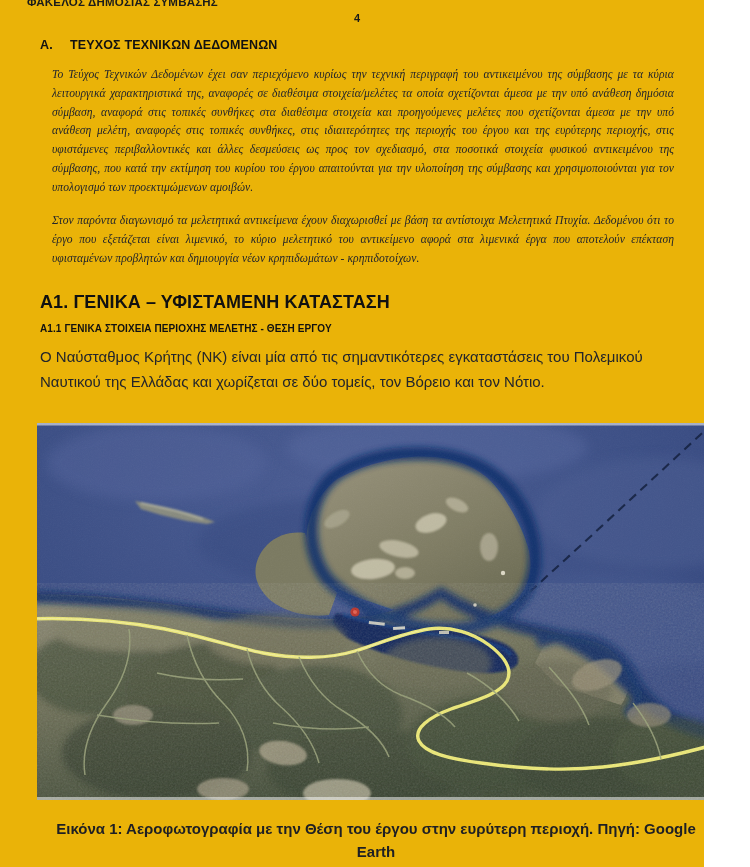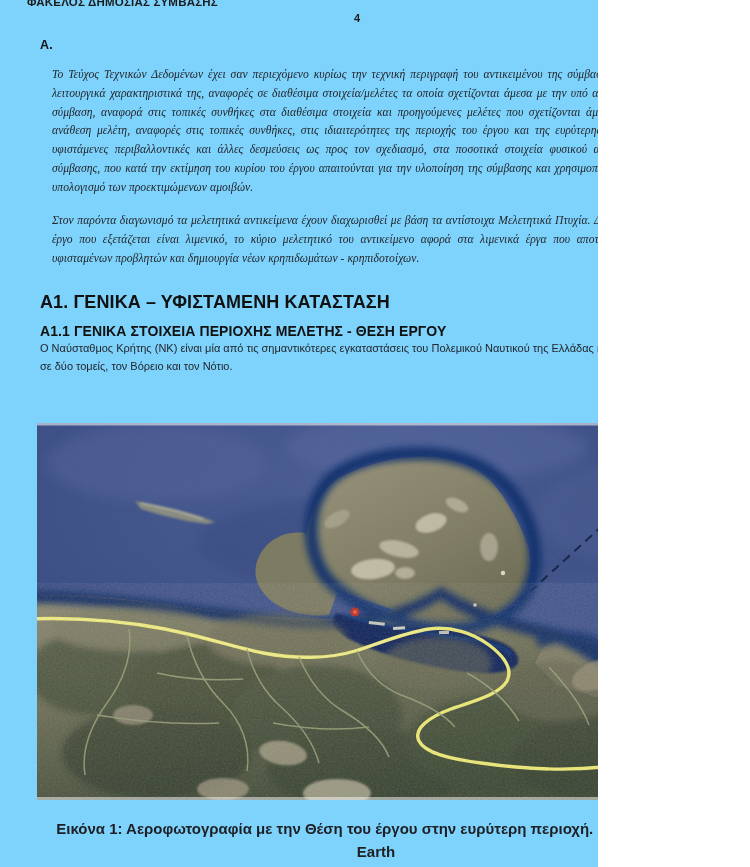--- a/index.html
+++ b/index.html
@@ -12,22 +12,22 @@
     height: 867px;
     overflow: hidden;
     font-family: "Liberation Sans", sans-serif;
     position: relative;
   }
 
   
   .page {
     position: absolute;
     left: 0; top: 0;
-    width: 598px; height: 867px;
-    background: #7dd3fc;
+    width: 704px; height: 867px;
+    background: #eab308;
     overflow: hidden;
   }
   
   .scan-edge-a {
     position: absolute;
     left: 712px; top: 0;
     width: 1px; height: 867px;
     background: #8d8d8d;
   }
   .scan-edge-b {
@@ -99,30 +99,30 @@
   }
 
   .h-1 {
     font-size: 18px;
     font-weight: 700;
     color: #111;
     margin: 23px 0 10px 0;
     letter-spacing: .1px;
   }
   .h-2 {
-    font-size: 14px;
+    font-size: 10px;
     font-weight: 700;
     color: #111;
-    margin: 0 0 0 0;
+    margin: 0 0 11px 0;
     letter-spacing: .1px;
   }
   p.body-upright {
     margin: 0;
     font-family: "Liberation Sans", sans-serif;
-    font-size: 11px;
+    font-size: 15px;
     line-height: 1.66;
     color: #23252b;
     text-align: left;
   }
 
   
   .figure {
     position: absolute;
     left: 37px; top: 423px;
     width: 676px; height: 377px;
@@ -153,20 +153,21 @@
   <div class="scan-edge-c"></div>
 
   <div class="run-header">ΦΑΚΕΛΟΣ ΔΗΜΟΣΙΑΣ ΣΥΜΒΑΣΗΣ</div>
 
   <div class="page-number">4</div>
 
   <div class="content">
 
     <div class="h-a">
       <span class="h-a-num">Α.</span>
+      <span>ΤΕΥΧΟΣ ΤΕΧΝΙΚΩΝ ΔΕΔΟΜΕΝΩΝ</span>
     </div>
 
     <p class="body">Το Τεύχος Τεχνικών Δεδομένων έχει σαν περιεχόμενο κυρίως την τεχνική περιγραφή του αντικειμένου της σύμβασης με τα κύρια λειτουργικά χαρακτηριστικά της, αναφορές σε διαθέσιμα στοιχεία/μελέτες τα οποία σχετίζονται άμεσα με την υπό ανάθεση δημόσια σύμβαση, αναφορά στις τοπικές συνθήκες στα διαθέσιμα στοιχεία και προηγούμενες μελέτες που σχετίζονται άμεσα με την υπό ανάθεση μελέτη, αναφορές στις τοπικές συνθήκες, στις ιδιαιτερότητες της περιοχής του έργου και της ευρύτερης περιοχής, στις υφιστάμενες περιβαλλοντικές και άλλες δεσμεύσεις ως προς τον σχεδιασμό, στα ποσοτικά στοιχεία φυσικού αντικειμένου της σύμβασης, που κατά την εκτίμηση του κυρίου του έργου απαιτούνται για την υλοποίηση της σύμβασης και χρησιμοποιούνται για τον υπολογισμό των προεκτιμώμενων αμοιβών.</p>
 
     <p class="body">Στον παρόντα διαγωνισμό τα μελετητικά αντικείμενα έχουν διαχωρισθεί με βάση τα αντίστοιχα Μελετητικά Πτυχία. Δεδομένου ότι το έργο που εξετάζεται είναι λιμενικό, το κύριο μελετητικό του αντικείμενο αφορά στα λιμενικά έργα που αποτελούν επέκταση υφισταμένων προβλητών και δημιουργία νέων κρηπιδωμάτων - κρηπιδοτοίχων.</p>
 
     <div class="h-1">Α1. ΓΕΝΙΚΑ – ΥΦΙΣΤΑΜΕΝΗ ΚΑΤΑΣΤΑΣΗ</div>
 
     <div class="h-2">Α1.1 ΓΕΝΙΚΑ ΣΤΟΙΧΕΙΑ ΠΕΡΙΟΧΗΣ ΜΕΛΕΤΗΣ - ΘΕΣΗ ΕΡΓΟΥ</div>
 

